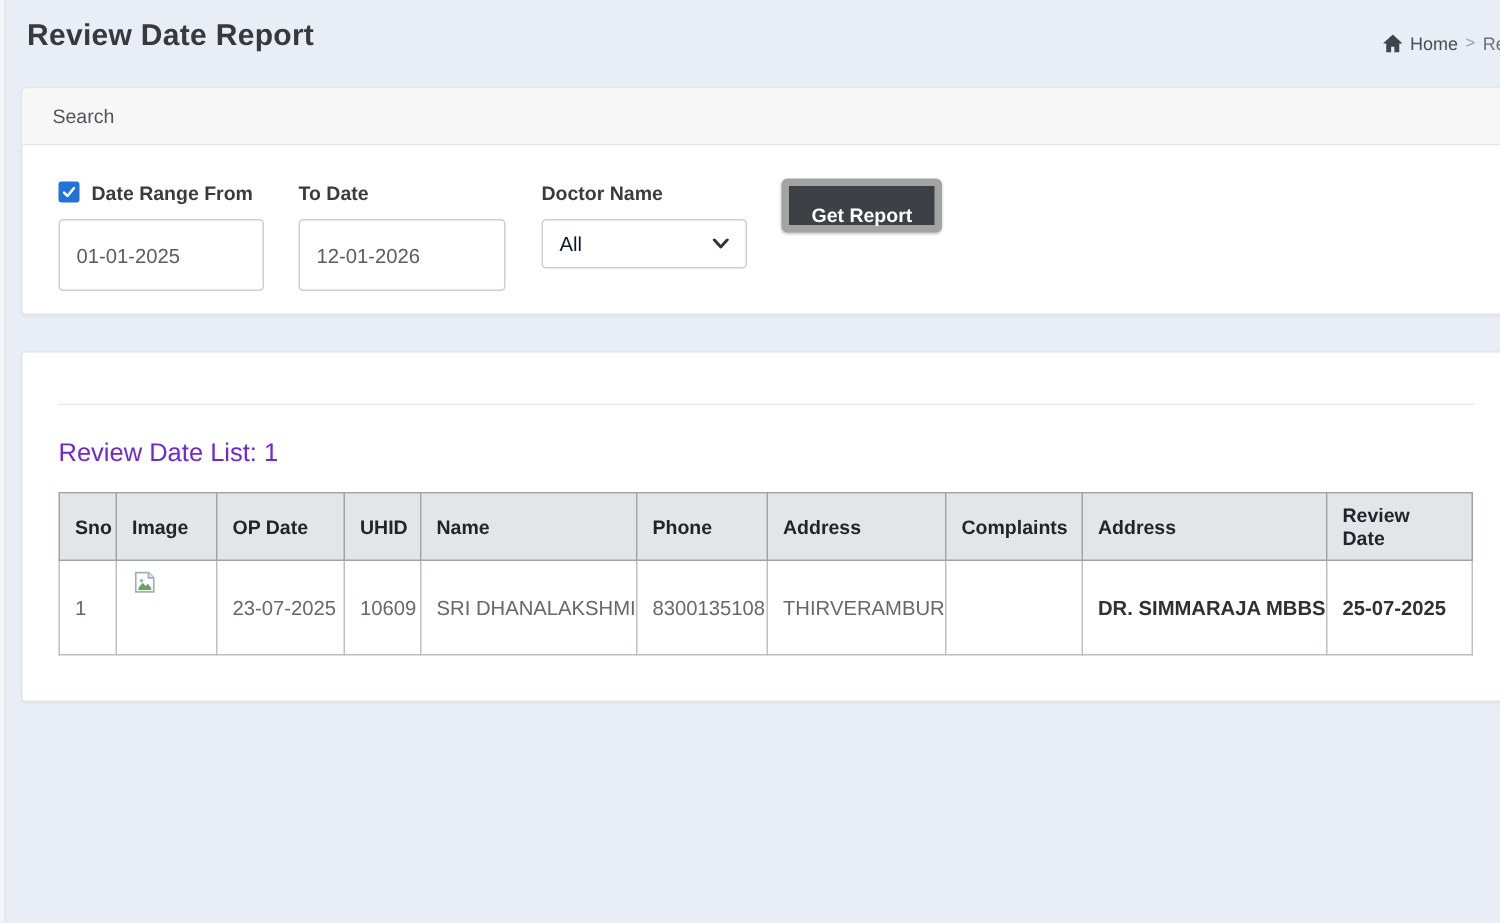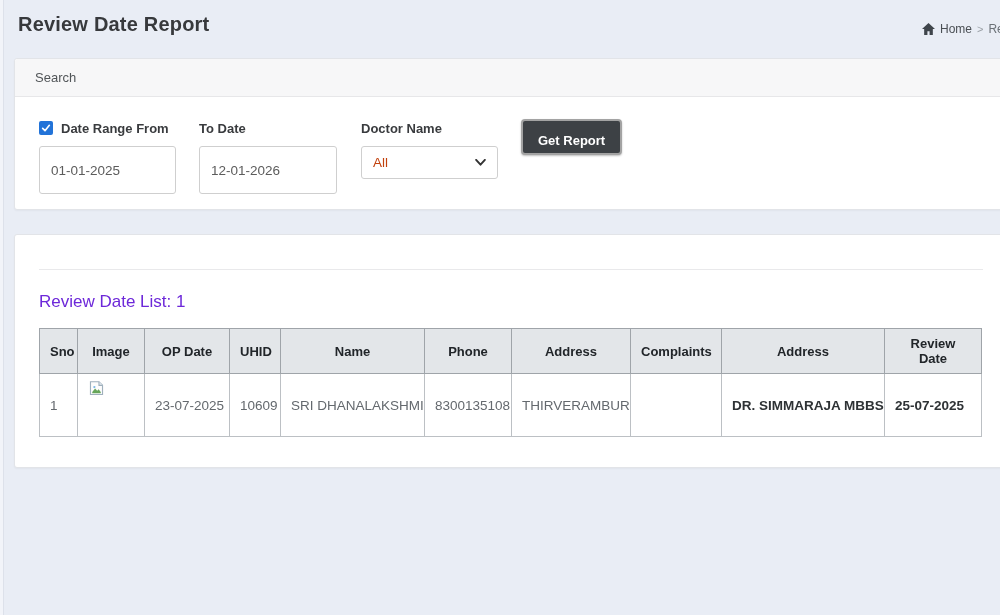--- a/index.html
+++ b/index.html
@@ -51,40 +51,40 @@
     flex:0 0 auto; cursor:pointer;
   }
   .text-input {
     width:100%; height:48px; border:1px solid #cfcfcf; border-radius:3px;
     padding:0 11px; font-size:13.5px; color:#5c5c5c; background:#fff;
     font-family:inherit;
   }
   .select-box {
     width:137px; height:33px; border:1px solid #cfcfcf; border-radius:3px;
     display:flex; align-items:center; justify-content:space-between;
-    padding:0 11px; font-size:13.5px; color:#c2410c; background:#fff; cursor:pointer;
+    padding:0 11px; font-size:13.5px; color:#0f172a; background:#fff; cursor:pointer;
   }
   .get-report-btn {
-    background:#3d4145; color:#ffffff; border:2px solid #a3a3a3; border-radius:4px;
+    background:#3d4145; color:#ffffff; border:5px solid #a3a3a3; border-radius:4px;
     font-weight:bold; font-size:13px; height:36px; padding:12px 15px;
     margin-left:23px; margin-bottom:6px; cursor:pointer;
     box-shadow:0 1px 2px rgba(0,0,0,0.25); font-family:inherit;
   }
   
   .report-card { margin-top:24px; }
   .report-body { padding:34px 24px 30px; }
   .divider { border:0; border-top:1px solid #e9e9eb; margin:0; }
   .list-title { font-size:17px; font-weight:normal; color:#6d28d9; margin:22px 0 16px; }
   table.report-table {
     border-collapse:collapse; table-layout:fixed; width:942px;
     font-size:13.5px; background:#fff;
   }
   .report-table th {
     background:#e3e6e9; border:1px solid #9fa4a9; font-weight:bold;
-    color:#212529; text-align:center; padding:7px 10px; height:32px; font-size:13px;
+    color:#212529; text-align:left; padding:7px 10px; height:32px; font-size:13px;
   }
   .report-table td {
     border:1px solid #bcc0c4; color:#64696e; padding:6px 10px;
     height:63px; vertical-align:middle; overflow:hidden; white-space:nowrap;
   }
   .report-table td.cell-bold { font-weight:bold; color:#2e3235; }
   .col-sno{width:38px} .col-image{width:67px} .col-opdate{width:85px}
   .col-uhid{width:51px} .col-name{width:144px} .col-phone{width:87px}
   .col-address{width:119px} .col-complaints{width:91px} .col-doctor{width:163px}
   .col-review{width:97px}

